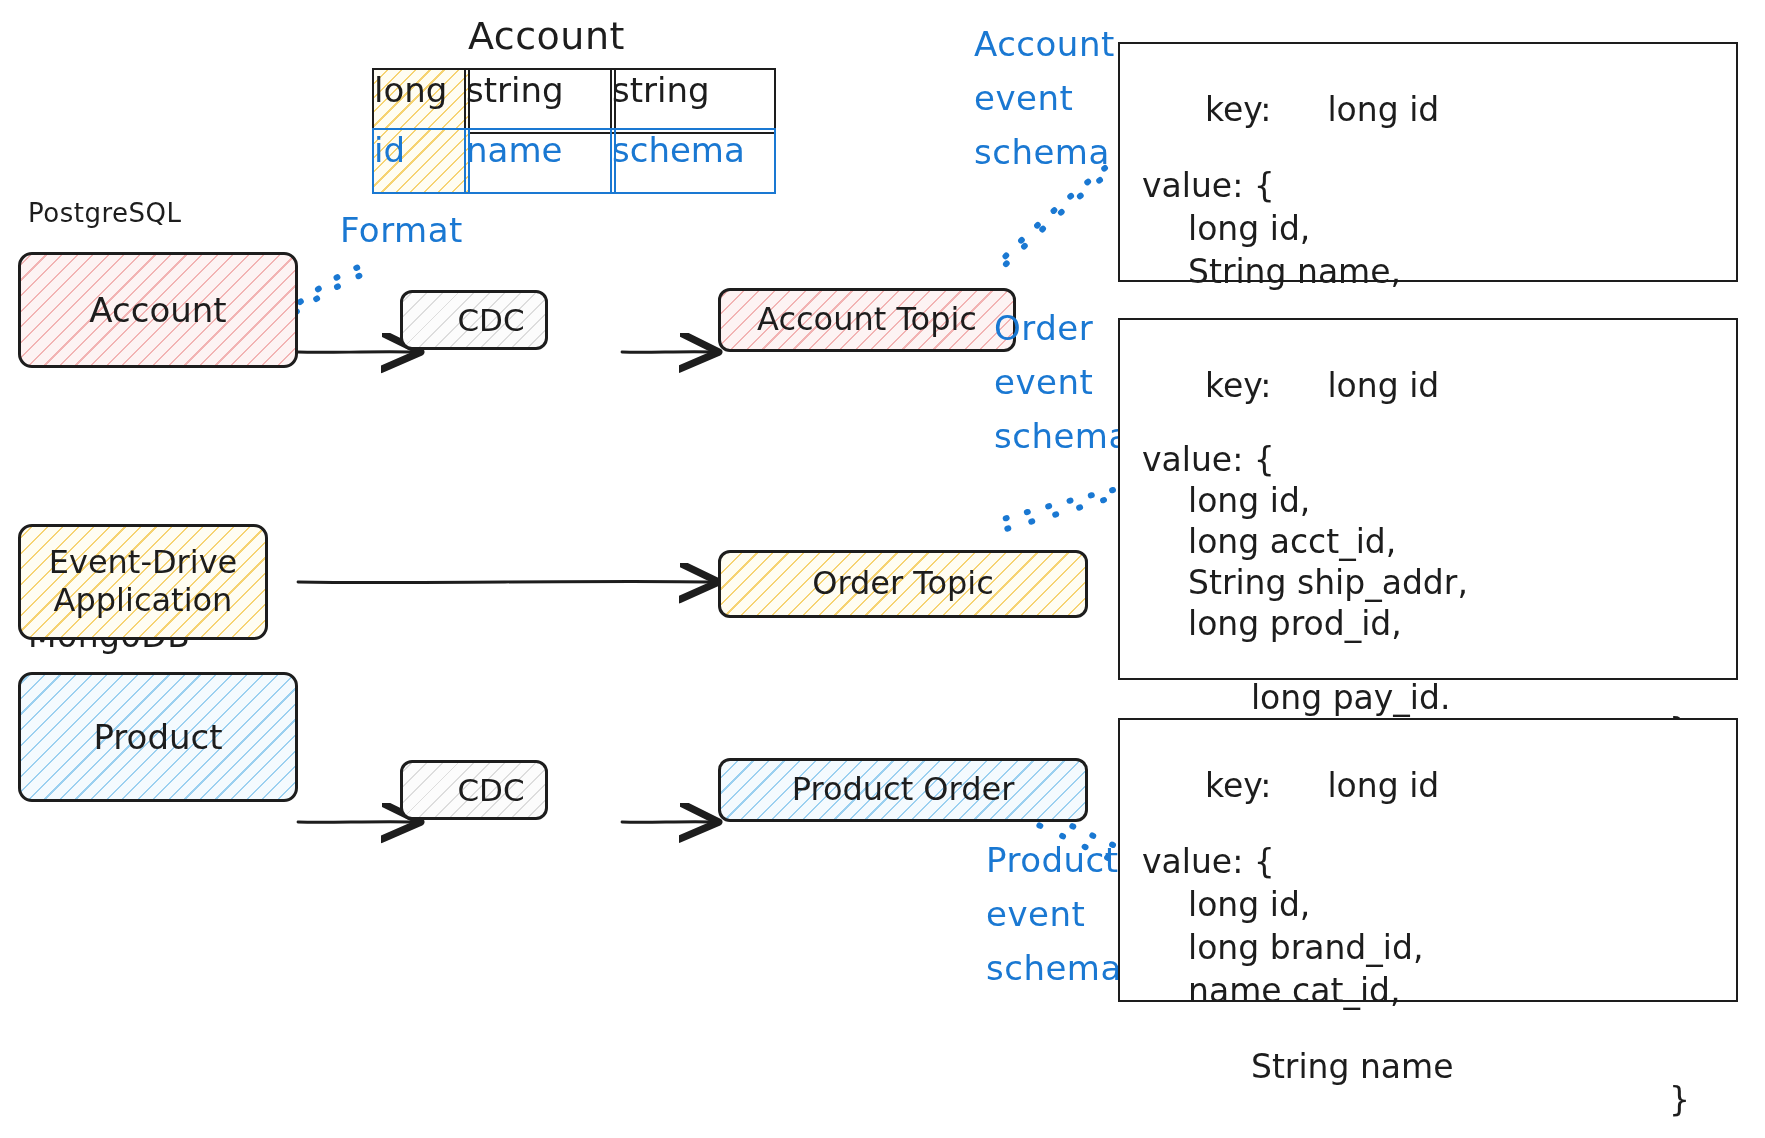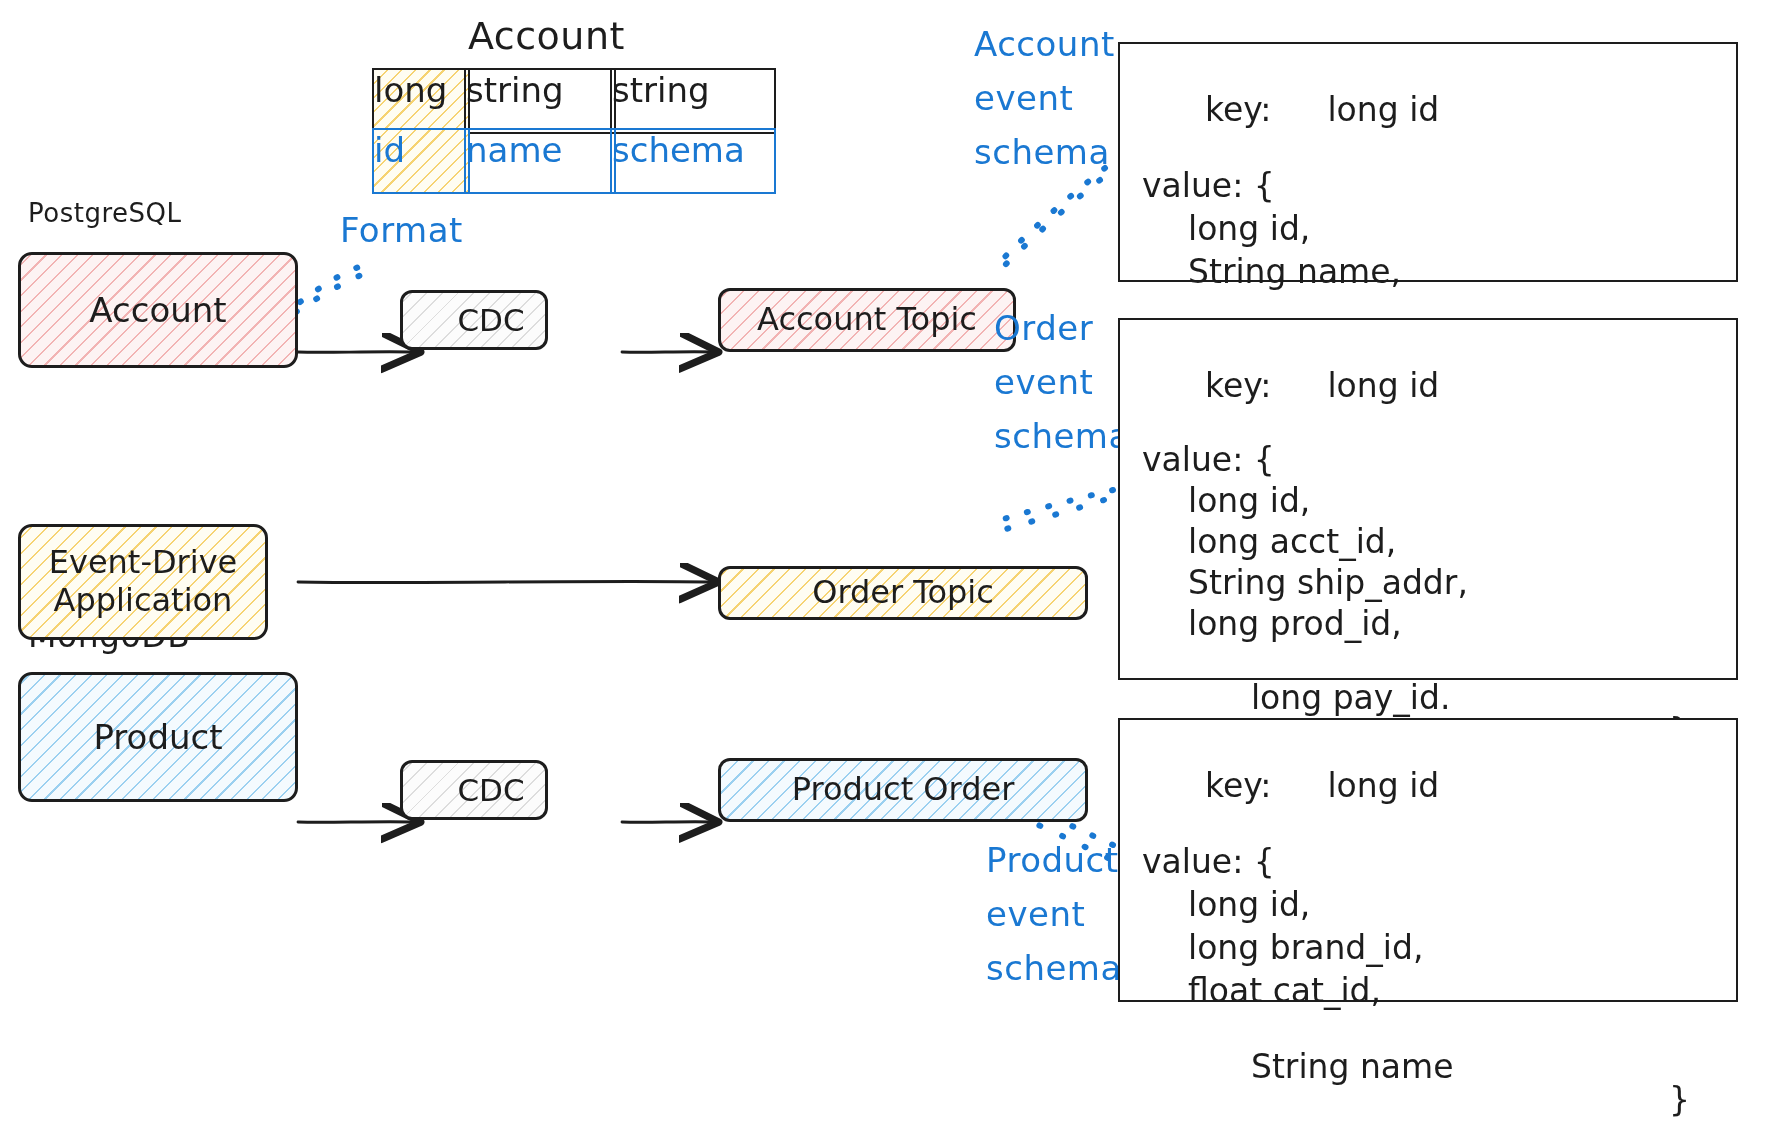--- a/index.html
+++ b/index.html
@@ -203,21 +203,21 @@
 
   <div class="node hatch-pink" style="left:718px; top:288px; width:298px; height:64px; font-size:32px; border-radius:12px;">
     <span class="nlabel">Account Topic</span>
   </div>
 
   <div class="node hatch-yellow" style="left:18px; top:524px; width:250px; height:116px; font-size:32px;">
     <span class="nlabel">Event-Drive
 Application</span>
   </div>
 
-  <div class="node hatch-yellow" style="left:718px; top:550px; width:370px; height:54px; font-size:32px; border-radius:12px;margin-top:16px;">
+  <div class="node hatch-yellow" style="left:718px; top:550px; width:370px; height:68px; font-size:32px; border-radius:12px;">
     <span class="nlabel">Order Topic</span>
   </div>
 
   <div class="node hatch-blue" style="left:18px; top:672px; width:280px; height:130px; font-size:34px;">
     <span class="nlabel">Product</span>
   </div>
 
   <div class="node hatch-grey" style="left:400px; top:760px; width:148px; height:60px; font-size:31px; border-radius:12px;">
     <span class="nlabel">CDC</span>
   </div>
@@ -272,20 +272,20 @@
     </div>
   </div>
 
   <div class="schema" style="left:1118px; top:718px; width:620px; height:284px;">
     <div class="srow" style="font-size:33px; margin-bottom:10px;">
       <span>key:</span><span style="display:inline-block; width:56px;"></span><span>long id</span>
     </div>
     <div class="srow" style="font-size:33px; margin-bottom:10px;">value: {</div>
     <div class="srow" style="font-size:33px; margin-bottom:10px; padding-left:46px;">long id,</div>
     <div class="srow" style="font-size:33px; margin-bottom:10px; padding-left:46px;">long brand_id,</div>
-    <div class="srow" style="font-size:33px; margin-bottom:10px; padding-left:46px;">float cat_id,</div>
+    <div class="srow" style="font-size:33px; margin-bottom:10px; padding-left:46px;">name cat_id,</div>
     <div class="srow" style="font-size:33px; padding-left:46px;">
       <span>String name</span>
       <span class="sclose">}</span>
     </div>
   </div>
 
 </div>
 
 </body></html>

